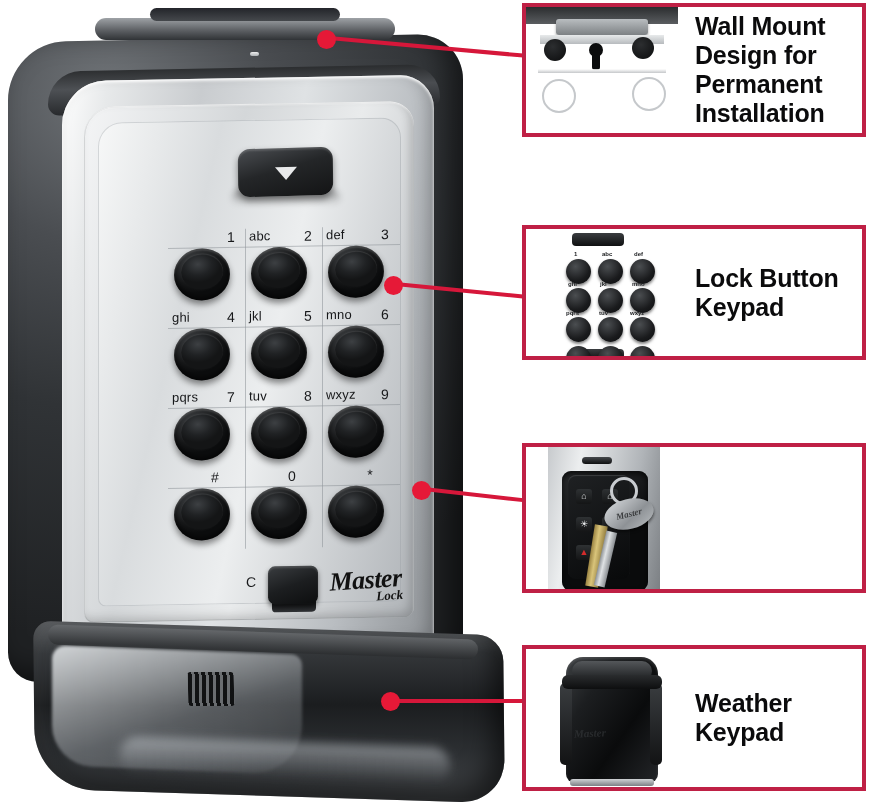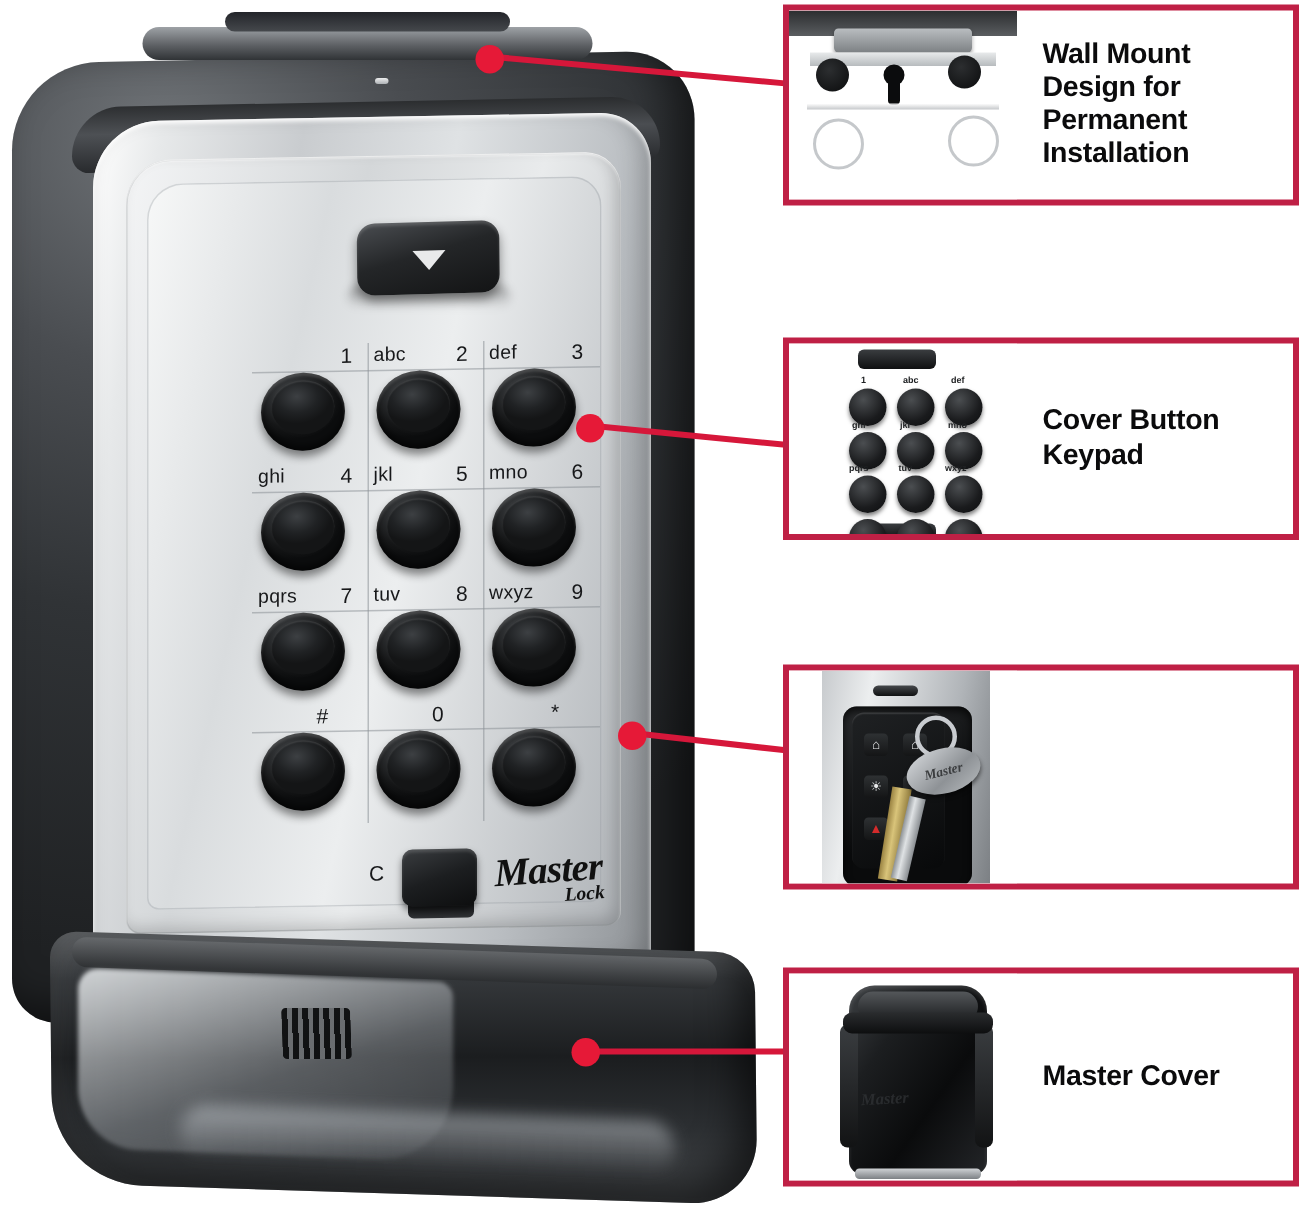--- a/index.html
+++ b/index.html
@@ -167,21 +167,21 @@
   .cdot{position:absolute;width:19px;height:19px;border-radius:50%;background:#e61937;}
 
   
   .callout{position:absolute;box-sizing:border-box;border:4px solid #bf2045;background:#fff;
            display:flex;align-items:stretch;overflow:hidden;}
   .callout .thumb{flex:0 0 auto;position:relative;overflow:hidden;background:#fff;}
   .callout .ctext{
     flex:1 1 auto;display:flex;align-items:center;
     padding-left:17px;padding-right:6px;
     font-weight:700;color:#0b0b0c;line-height:1.16;
-    font-size:19px;letter-spacing:-.2px;
+    font-size:25px;letter-spacing:-.2px;
     font-family:"Liberation Sans","DejaVu Sans",sans-serif;
   }
 
   
   .t1{width:152px;background:linear-gradient(170deg,#4a4d50 0%,#8f9397 6%,#dfe2e4 26%,#f2f4f5 48%,#c9cdd0 78%,#a4a8ac 100%);}
   .t1 .topbar{position:absolute;left:0;top:0;width:100%;height:17px;
     background:linear-gradient(180deg,#2b2d2f,#5a5d60);}
   .t1 .cleat{position:absolute;left:30px;top:12px;width:92px;height:16px;border-radius:3px;
     background:linear-gradient(180deg,#b9bdc0,#7d8184);box-shadow:0 2px 3px rgba(0,0,0,.35);}
   .t1 .cleat2{position:absolute;left:14px;top:28px;width:124px;height:9px;
@@ -442,21 +442,21 @@
       <div class="tb" style="left:40px;top:88px;"></div>
       <div class="tl" style="left:73px;top:81px;">tuv</div>
       <div class="tb" style="left:72px;top:88px;"></div>
       <div class="tl" style="left:104px;top:81px;">wxyz</div>
       <div class="tb" style="left:104px;top:88px;"></div>
 
       <div class="tb" style="left:40px;top:117px;"></div>
       <div class="tb" style="left:72px;top:117px;"></div>
       <div class="tb" style="left:104px;top:117px;"></div>
     </div>
-    <div class="ctext">Cover Button Keypad</div>
+    <div class="ctext">Lock Button Keypad</div>
   </div>
 
   <div class="callout" style="left:522px;top:443px;width:344px;height:150px;">
     <div class="thumb t3">
       <div class="shellbg"></div>
       <div class="tslot"></div>
       <div class="cavity"></div>
       <div class="fob">
         <div class="fbtn" style="left:8px;top:14px;">⌂</div>
         <div class="fbtn" style="left:34px;top:14px;">⌂</div>
@@ -476,16 +476,16 @@
   <div class="callout" style="left:522px;top:645px;width:344px;height:146px;">
     <div class="thumb t4">
       <div class="cv"></div>
       <div class="cvl"></div>
       <div class="cvr"></div>
       <div class="cvtop"></div>
       <div class="cvlip"></div>
       <div class="cvbrand">Master</div>
       <div class="cvbase"></div>
     </div>
-    <div class="ctext">Master Cover</div>
+    <div class="ctext">Weather Keypad</div>
   </div>
 
 </div>
 
 </body></html>

